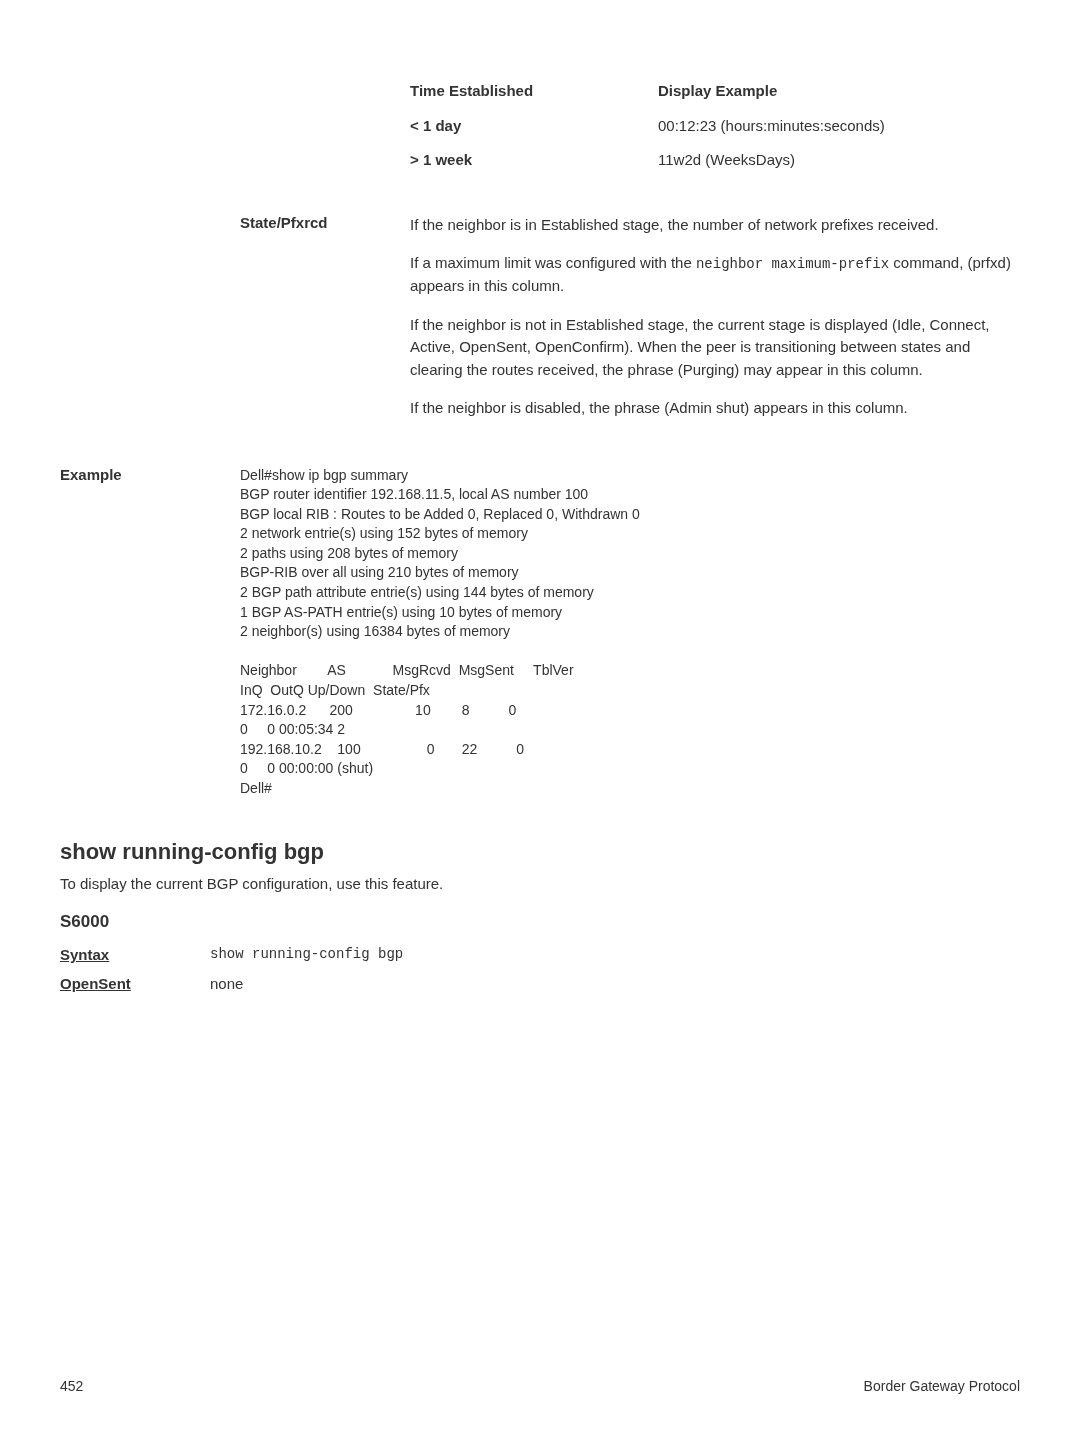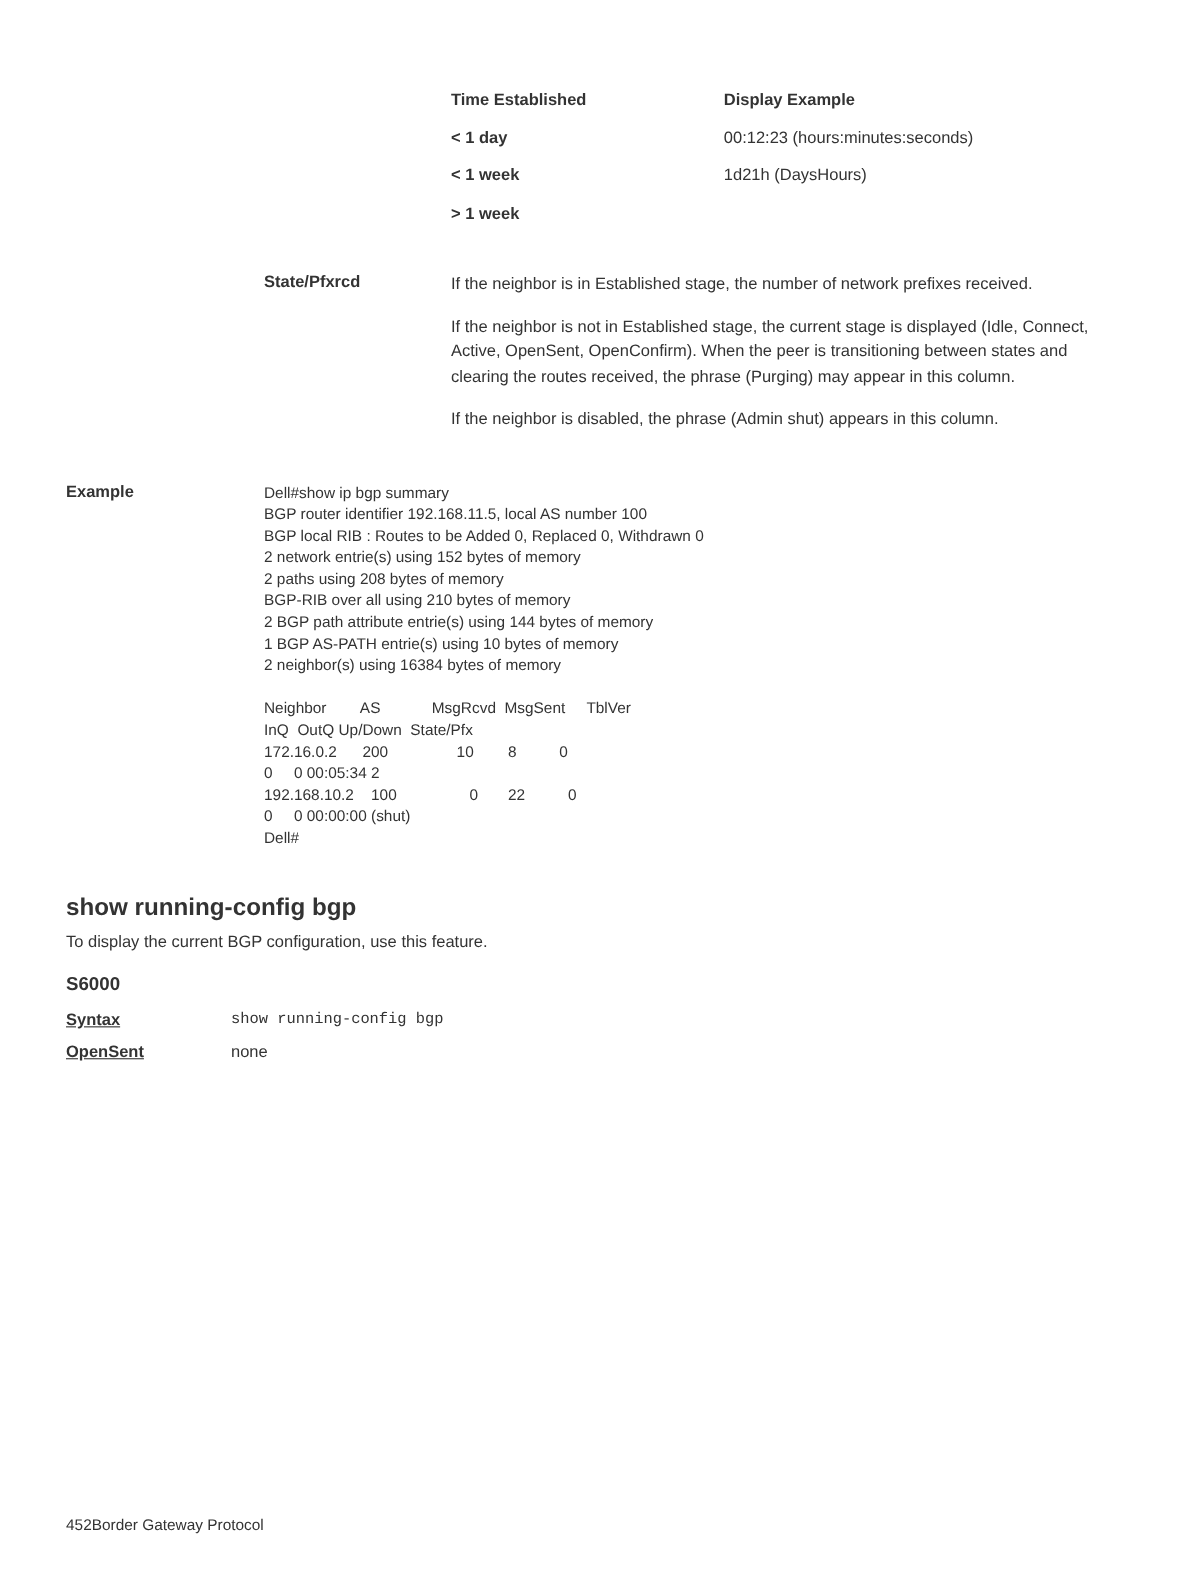--- a/index.html
+++ b/index.html
@@ -90,53 +90,54 @@
     width: 150px;
     font-weight: bold;
     text-decoration: underline;
   }
   .footer {
     position: absolute;
     bottom: 40px;
     left: 60px;
     right: 60px;
     display: flex;
+    justify-content: space-between;
     font-size: 14px;
   }
 </style>
 </head>
 <body>
 
 <div class="field-table">
 
   <div class="field-row">
     <div class="field-label"></div>
     <div class="field-content">
       <div class="inner-table-header">
         <div class="col-time bold">Time Established</div>
         <div class="col-display bold">Display Example</div>
       </div>
       <div class="inner-table-row">
         <div class="col-time bold">&lt; 1 day</div>
         <div class="col-display">00:12:23 (hours:minutes:seconds)</div>
       </div>
       <div class="inner-table-row">
-        <div class="col-time bold">&lt; 1 week</div>
-        <div class="col-display">1d21h (DaysHours)</div>
-      </div>
-      <div class="inner-table-row">
         <div class="col-time bold">&gt; 1 week</div>
+        <div class="col-display">11w2d (WeeksDays)</div>
       </div>
     </div>
   </div>
 
   <div class="field-row">
     <div class="field-label bold">State/Pfxrcd</div>
     <div class="field-content">
       <div class="para">If the neighbor is in Established stage, the number of network prefixes received.</div>
+      <div class="para">
+        <span>If a maximum limit was configured with the </span><span class="mono">neighbor maximum-prefix</span><span> command, (prfxd) appears in this column.</span>
+      </div>
       <div class="para">If the neighbor is not in Established stage, the current stage is displayed (Idle, Connect, Active, OpenSent, OpenConfirm). When the peer is transitioning between states and clearing the routes received, the phrase (Purging) may appear in this column.</div>
       <div class="para">If the neighbor is disabled, the phrase (Admin shut) appears in this column.</div>
     </div>
   </div>
 </div>
 
 <div class="example-row">
   <div class="example-label">Example</div>
   <div class="example-content">Dell#show ip bgp summary
 BGP router identifier 192.168.11.5, local AS number 100

